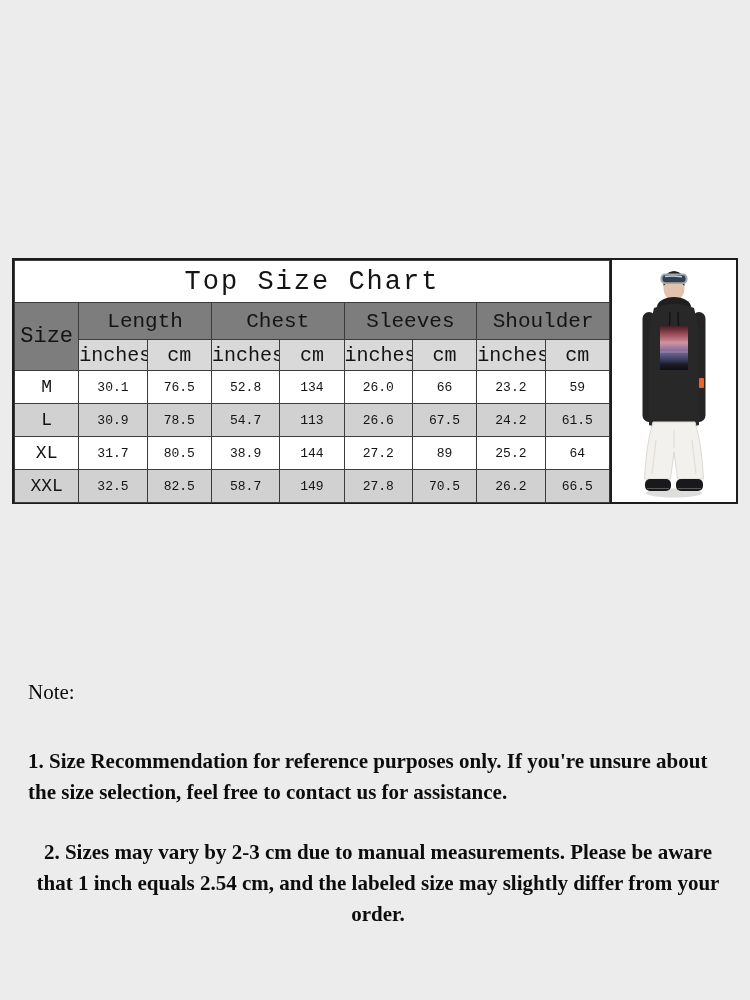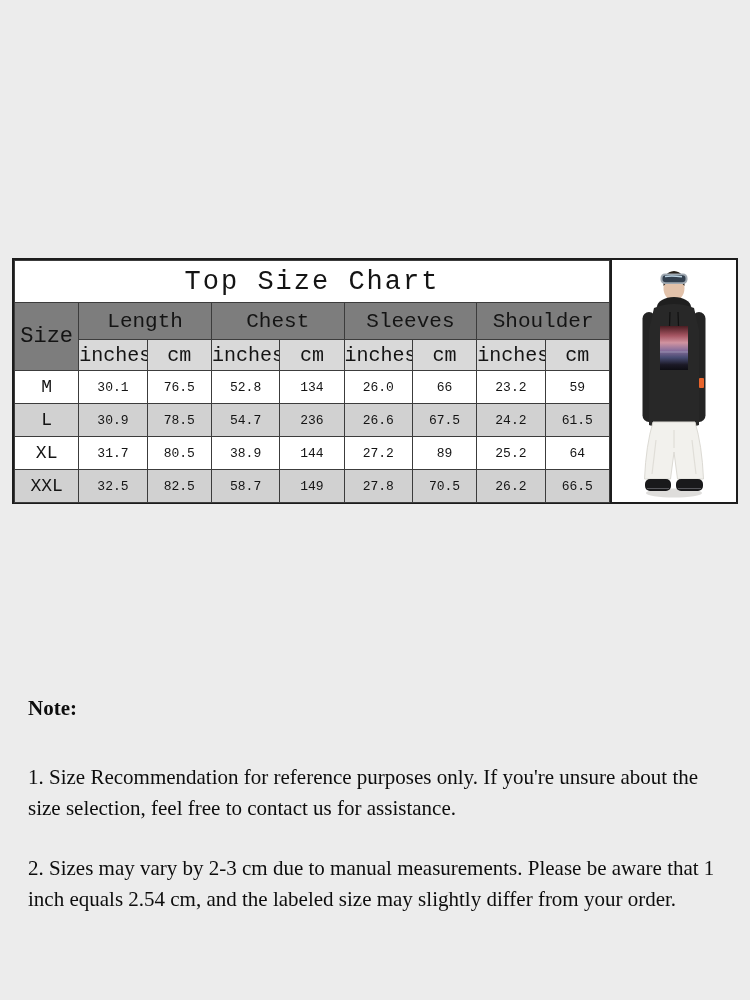--- a/index.html
+++ b/index.html
@@ -78,27 +78,27 @@
   
   .notes{
     position:absolute;
     left:28px; top:677px;
     width:700px;
     font-size:21px;
     line-height:31px;
     color:#0d0d0d;
   }
   .notes .note-heading{
-    font-weight:bold;
+    font-weight:normal;
     font-size:21px;
-    margin:16px 0 0 0;
-  }
-  .notes p.note-item{ margin:0; }
+    margin:0 0 0 0;
+  }
+  .notes p.note-item{ margin:0;font-weight:bold; }
   .notes p.note-1{ margin-top:38px; }
-  .notes p.note-2{ margin-top:29px; }
+  .notes p.note-2{ margin-top:29px;text-align:center; }
 </style>
 </head>
 <body>
 
 <div class="chart-box">
   <div class="table-wrap">
     <table class="size-chart">
       <colgroup>
         <col style="width:64px">
         <col style="width:68px">
@@ -141,21 +141,21 @@
           <td class="val-cell">26.0</td>
           <td class="val-cell">66</td>
           <td class="val-cell">23.2</td>
           <td class="val-cell">59</td>
         </tr>
         <tr class="data-row row-shaded">
           <td class="size-cell">L</td>
           <td class="val-cell">30.9</td>
           <td class="val-cell">78.5</td>
           <td class="val-cell">54.7</td>
-          <td class="val-cell">236</td>
+          <td class="val-cell">113</td>
           <td class="val-cell">26.6</td>
           <td class="val-cell">67.5</td>
           <td class="val-cell">24.2</td>
           <td class="val-cell">61.5</td>
         </tr>
         <tr class="data-row row-plain">
           <td class="size-cell">XL</td>
           <td class="val-cell">31.7</td>
           <td class="val-cell">80.5</td>
           <td class="val-cell">38.9</td>

